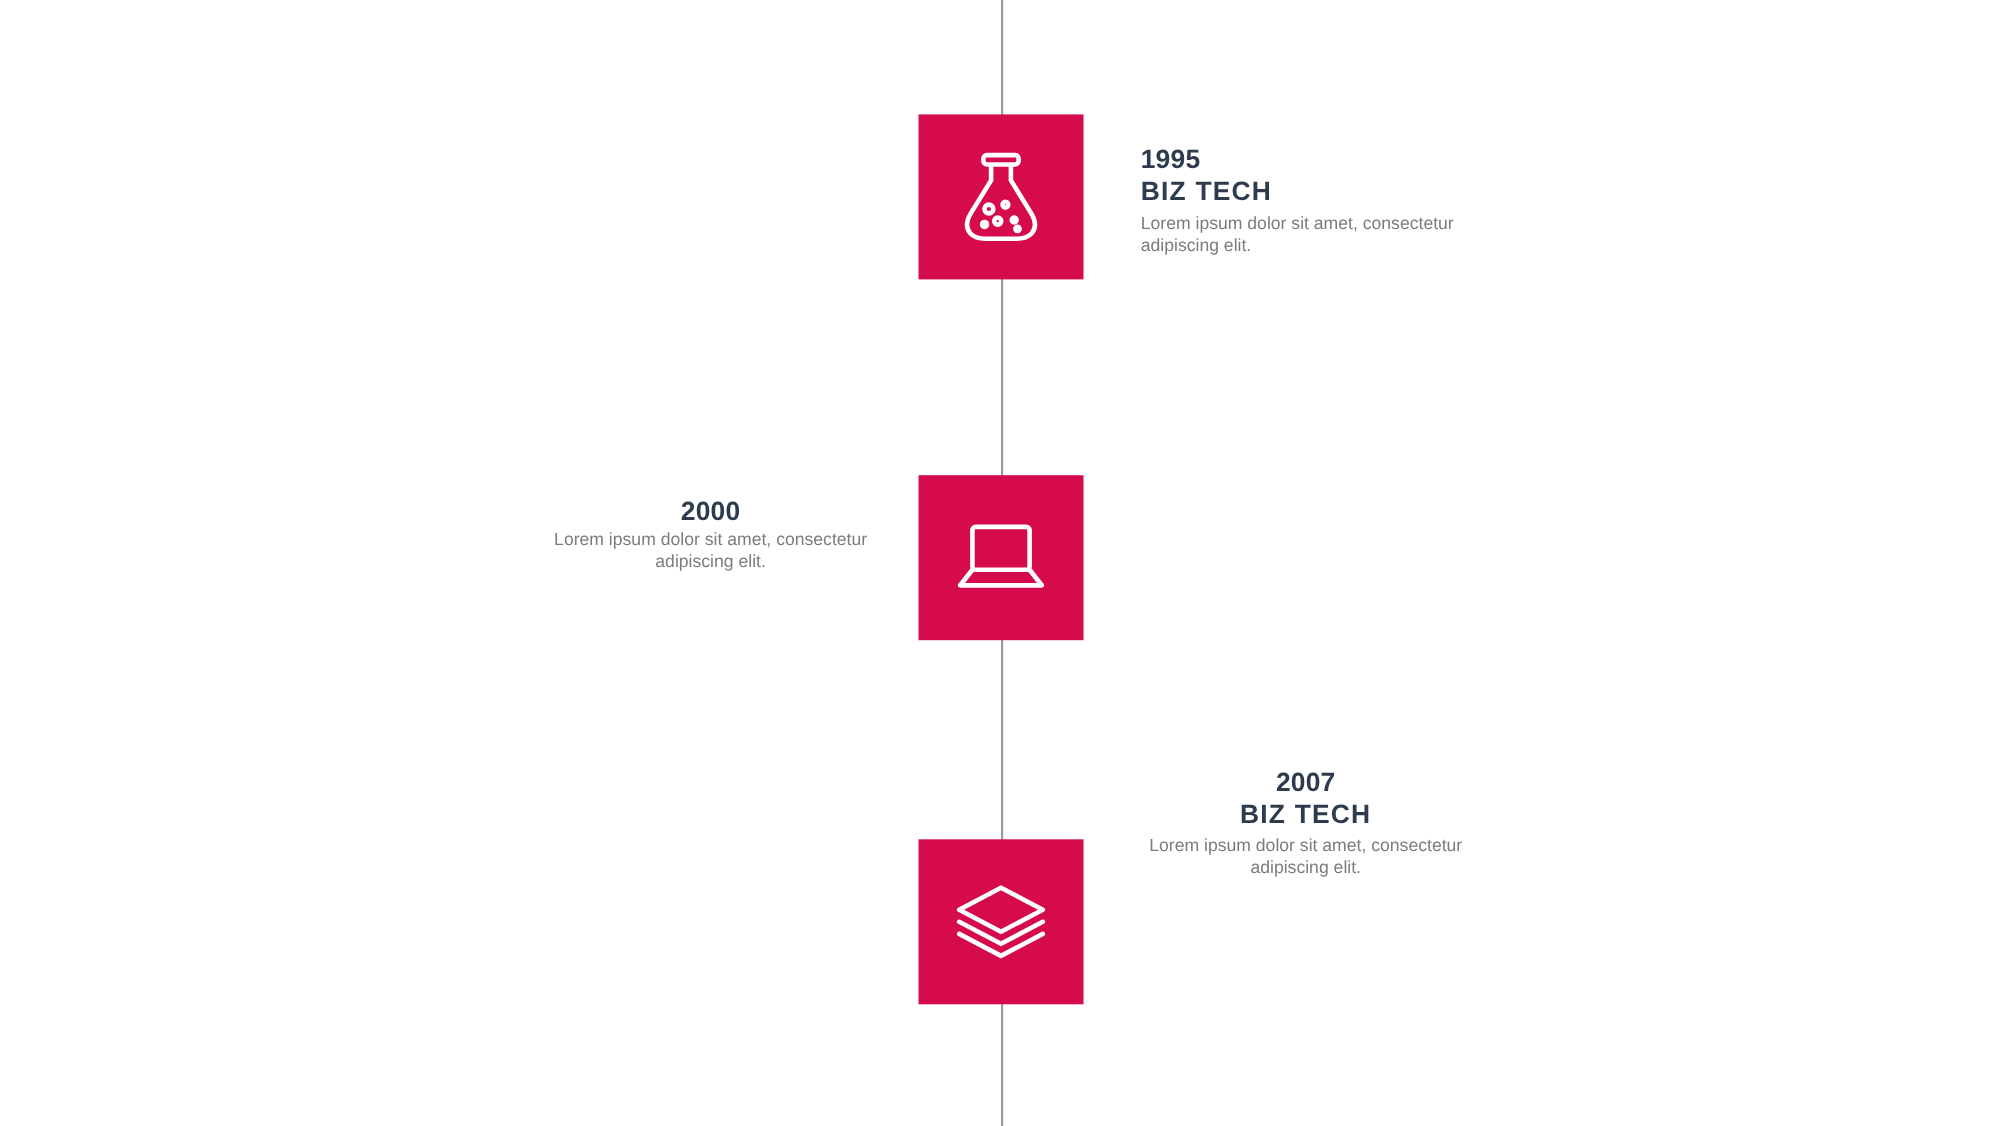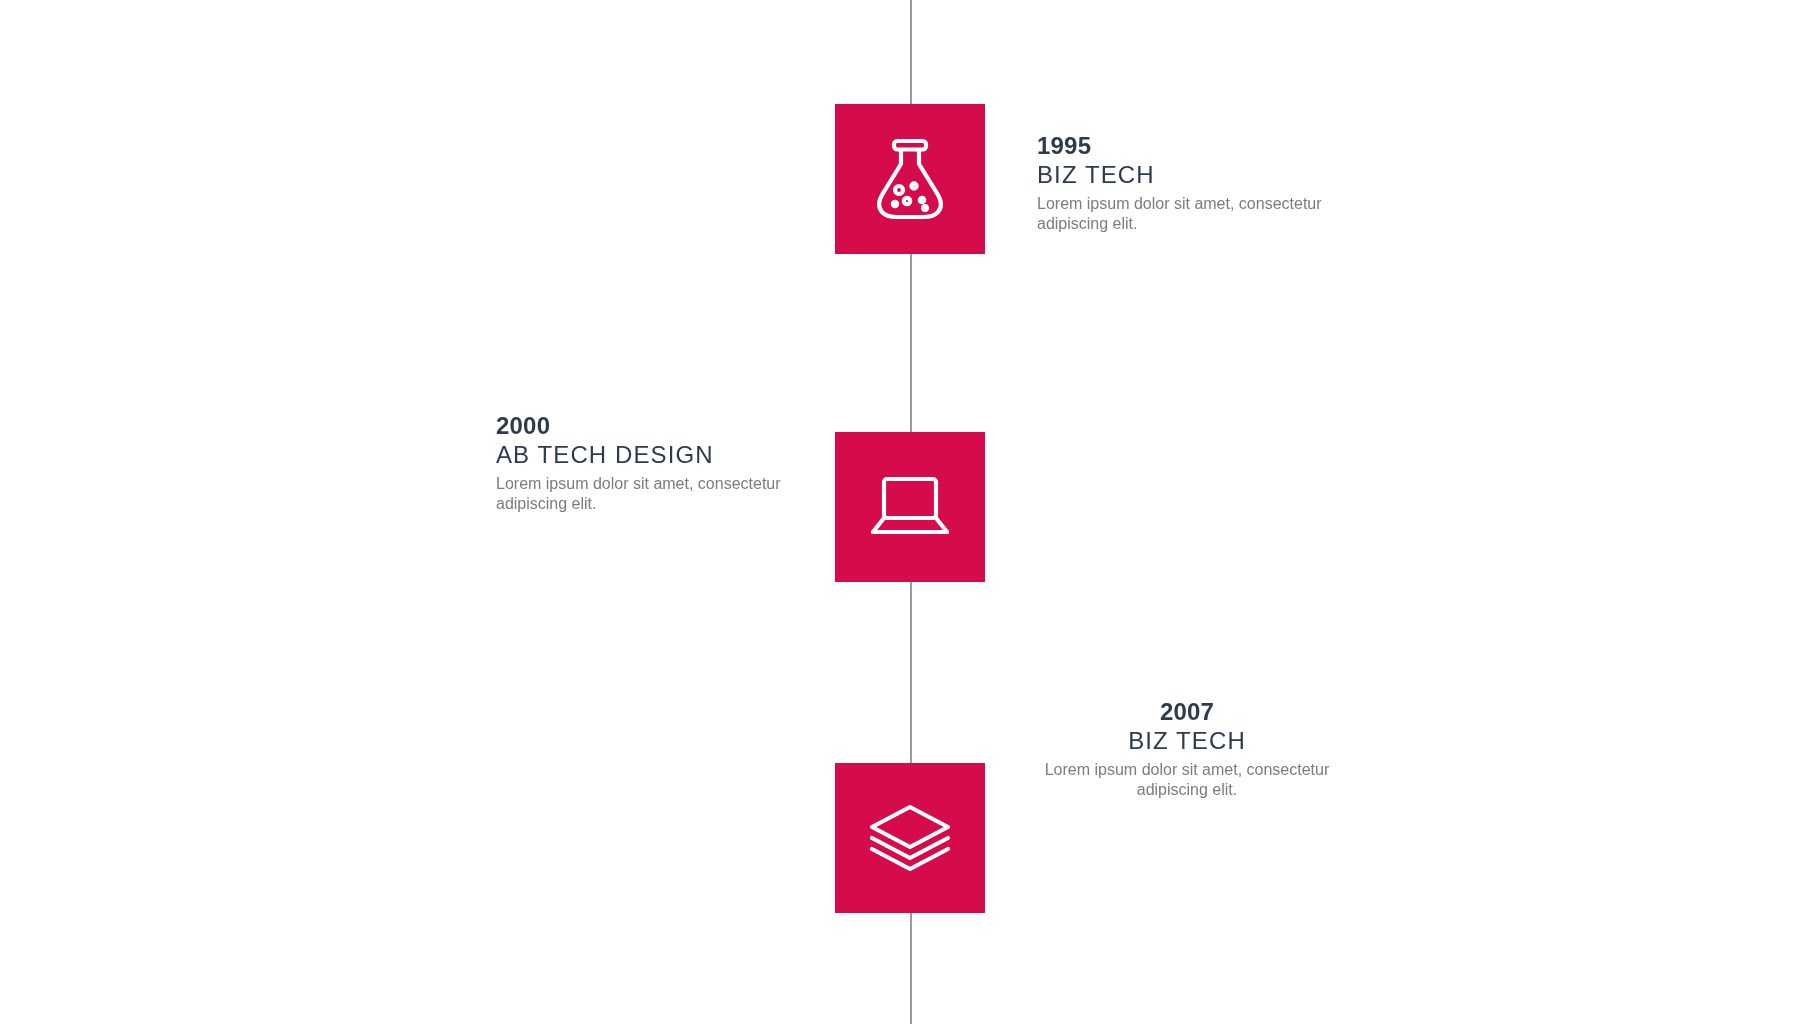--- a/index.html
+++ b/index.html
@@ -58,34 +58,35 @@
     position: absolute;
     width: 300px;
   }
   .entry-text.side-right {
     left: 1037px;
     text-align: left;
   }
   .entry-text.side-left {
     left: 496px;
     width: 300px;
-    text-align: left;
+    text-align: center;
+    margin-top: 40px;
   }
 
   .entry-year {
     font-size: 24px;
     font-weight: bold;
     color: #2e3a4e;
     line-height: 1.2;
     letter-spacing: 0.2px;
     margin: 0;
   }
   .entry-title {
     font-size: 24px;
-    font-weight: normal;
+    font-weight: bold;
     color: #2e3a4e;
     line-height: 1.2;
     letter-spacing: 1.1px;
     margin: 0 0 4px 0;
   }
   .entry-desc {
     font-size: 16px;
     font-weight: normal;
     color: #7c7c7c;
     line-height: 1.27;
@@ -131,21 +132,20 @@
         <svg width="86" height="66" viewBox="0 0 86 66" fill="none" stroke="#ffffff" stroke-width="4.2" stroke-linecap="round" stroke-linejoin="round">
           <rect x="17" y="5" width="52" height="39" rx="3"></rect>
           <path d="M17 44 L6 58 L80 58 L69 44"></path>
           <path d="M6 58 L80 58"></path>
         </svg>
       </span>
     </div>
 
     <div class="entry-text side-left" style="top:412px;">
       <p class="entry-year">2000</p>
-      <p class="entry-title">AB TECH DESIGN</p>
       <p class="entry-desc">Lorem ipsum dolor sit amet, consectetur adipiscing elit.</p>
     </div>
   </div>
 
   <div class="timeline-entry" style="top:0;height:1024px;">
 
     <div class="icon-tile" style="top:763px;">
       <span>
         <svg width="88" height="72" viewBox="0 0 88 72" fill="none" stroke="#ffffff" stroke-width="4.2" stroke-linecap="round" stroke-linejoin="round">
           <path d="M44 5 L82 25 L44 45 L6 25 Z"></path>

